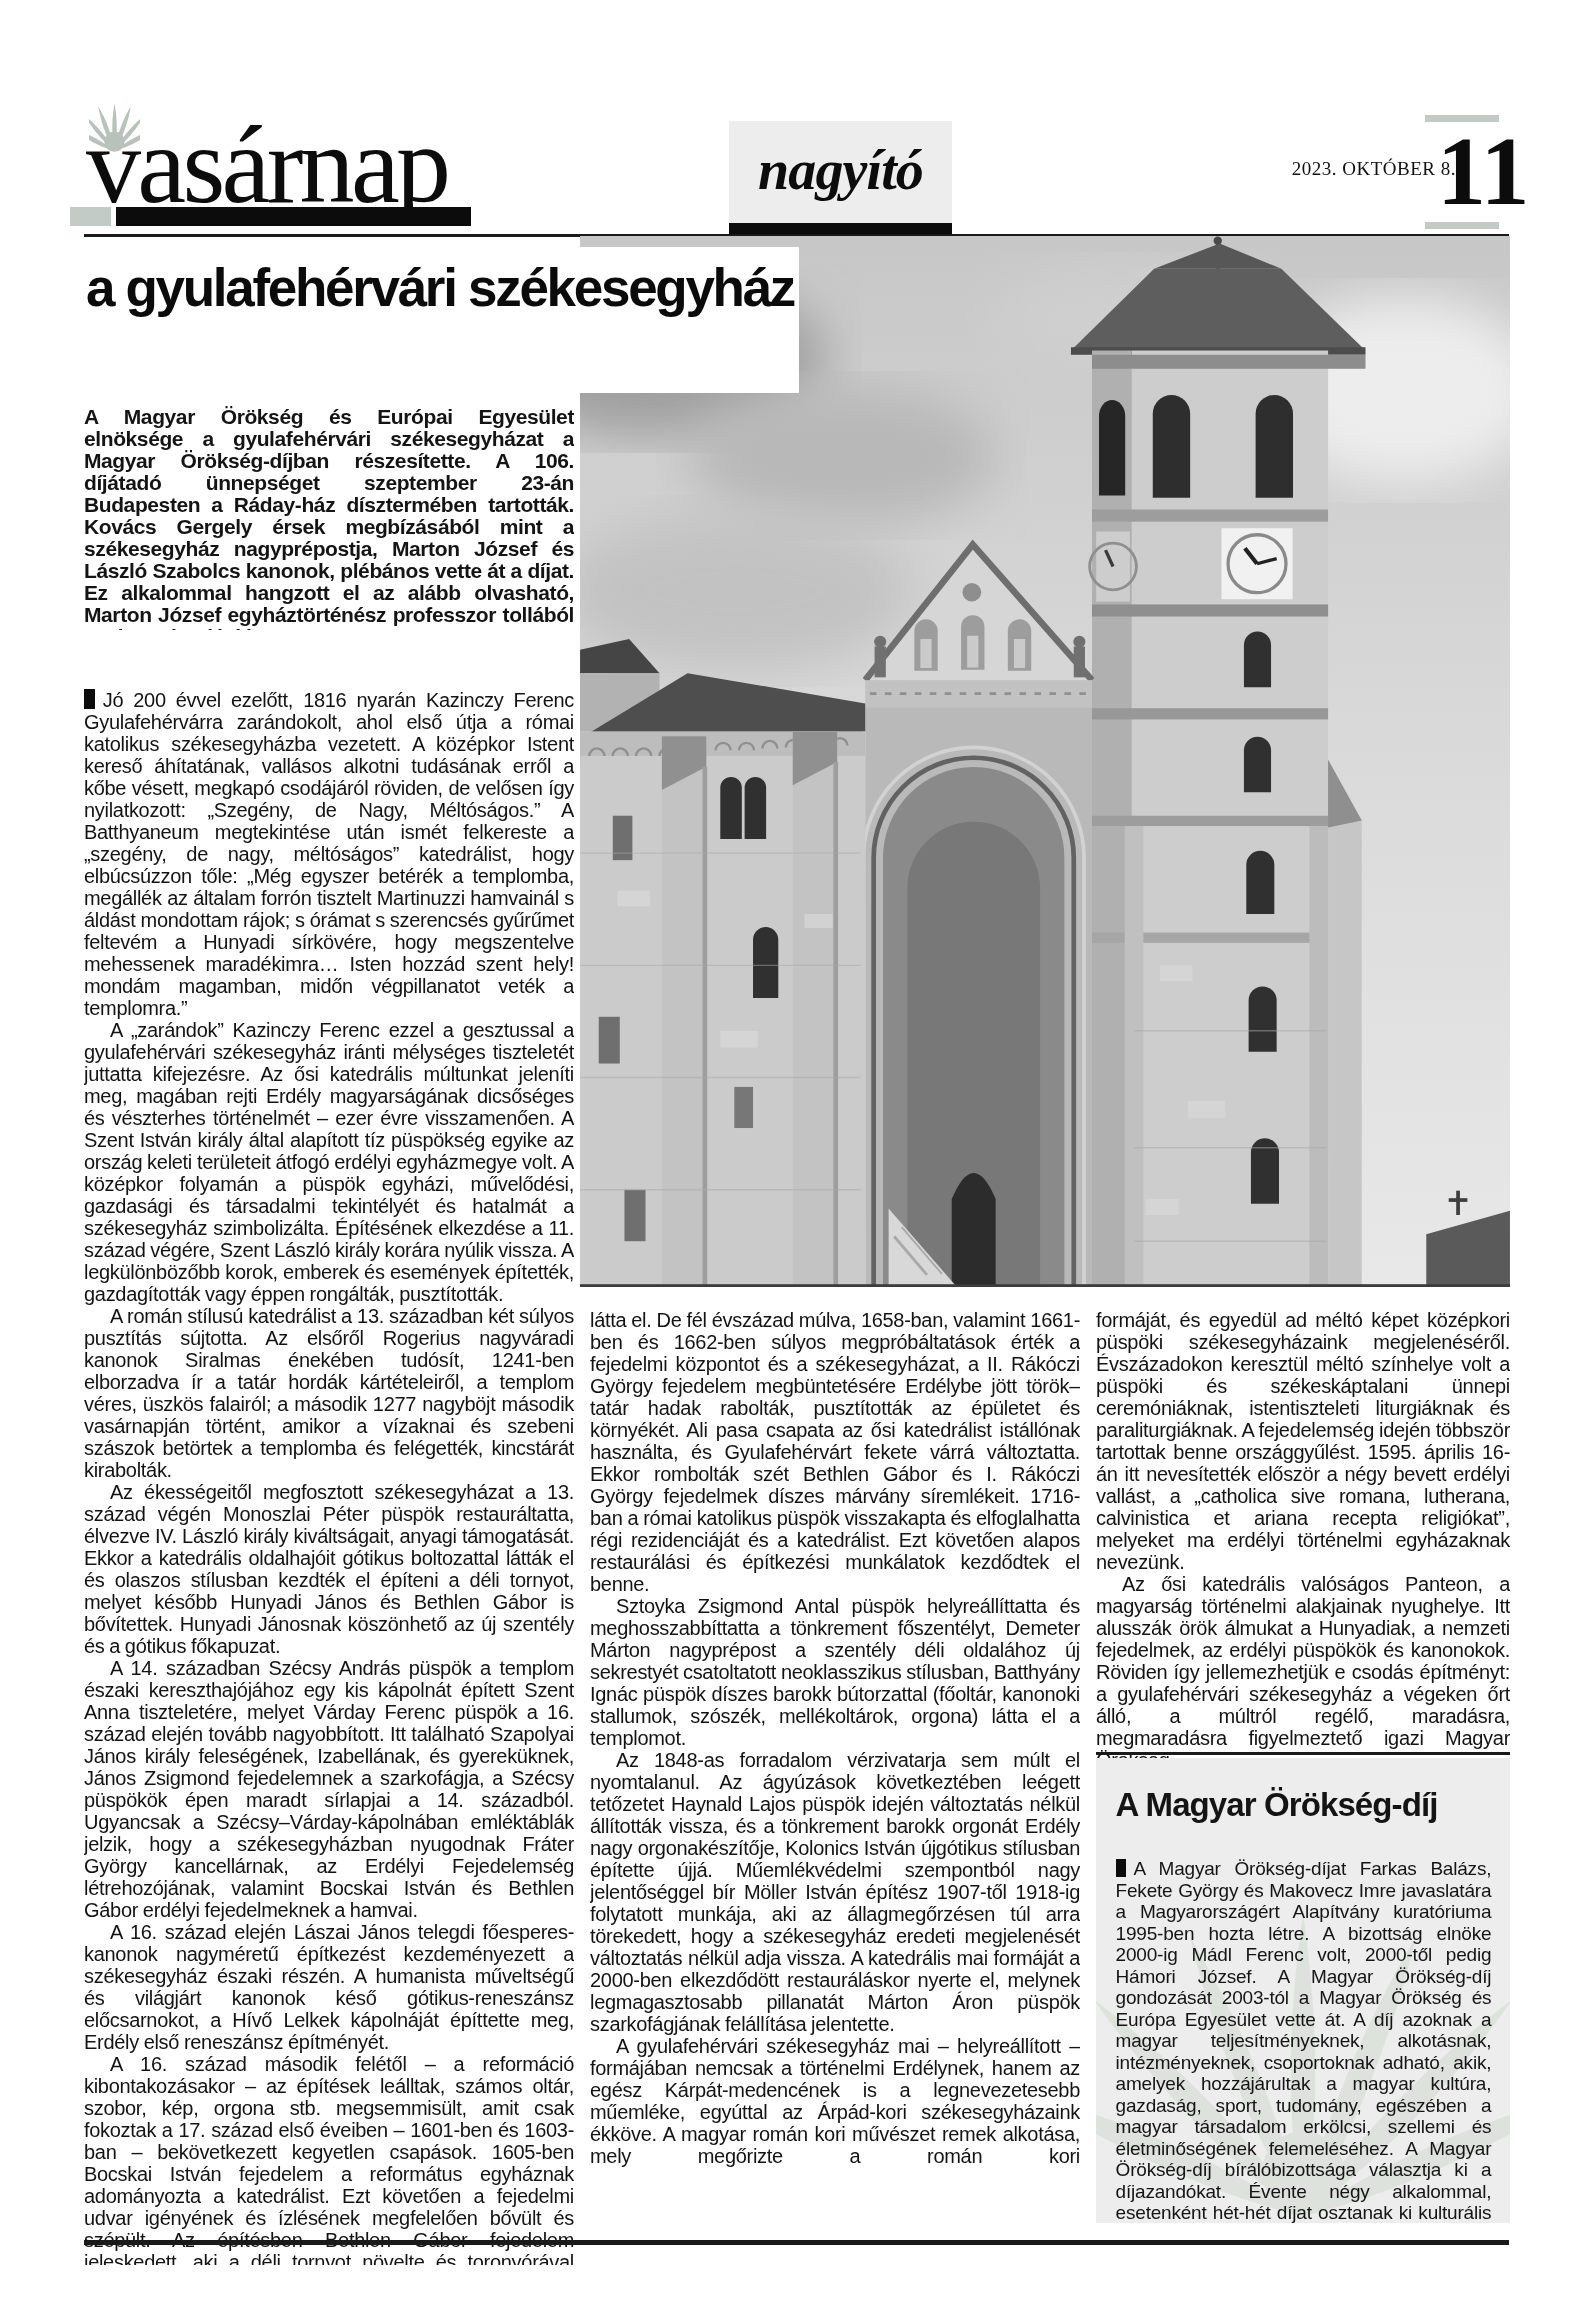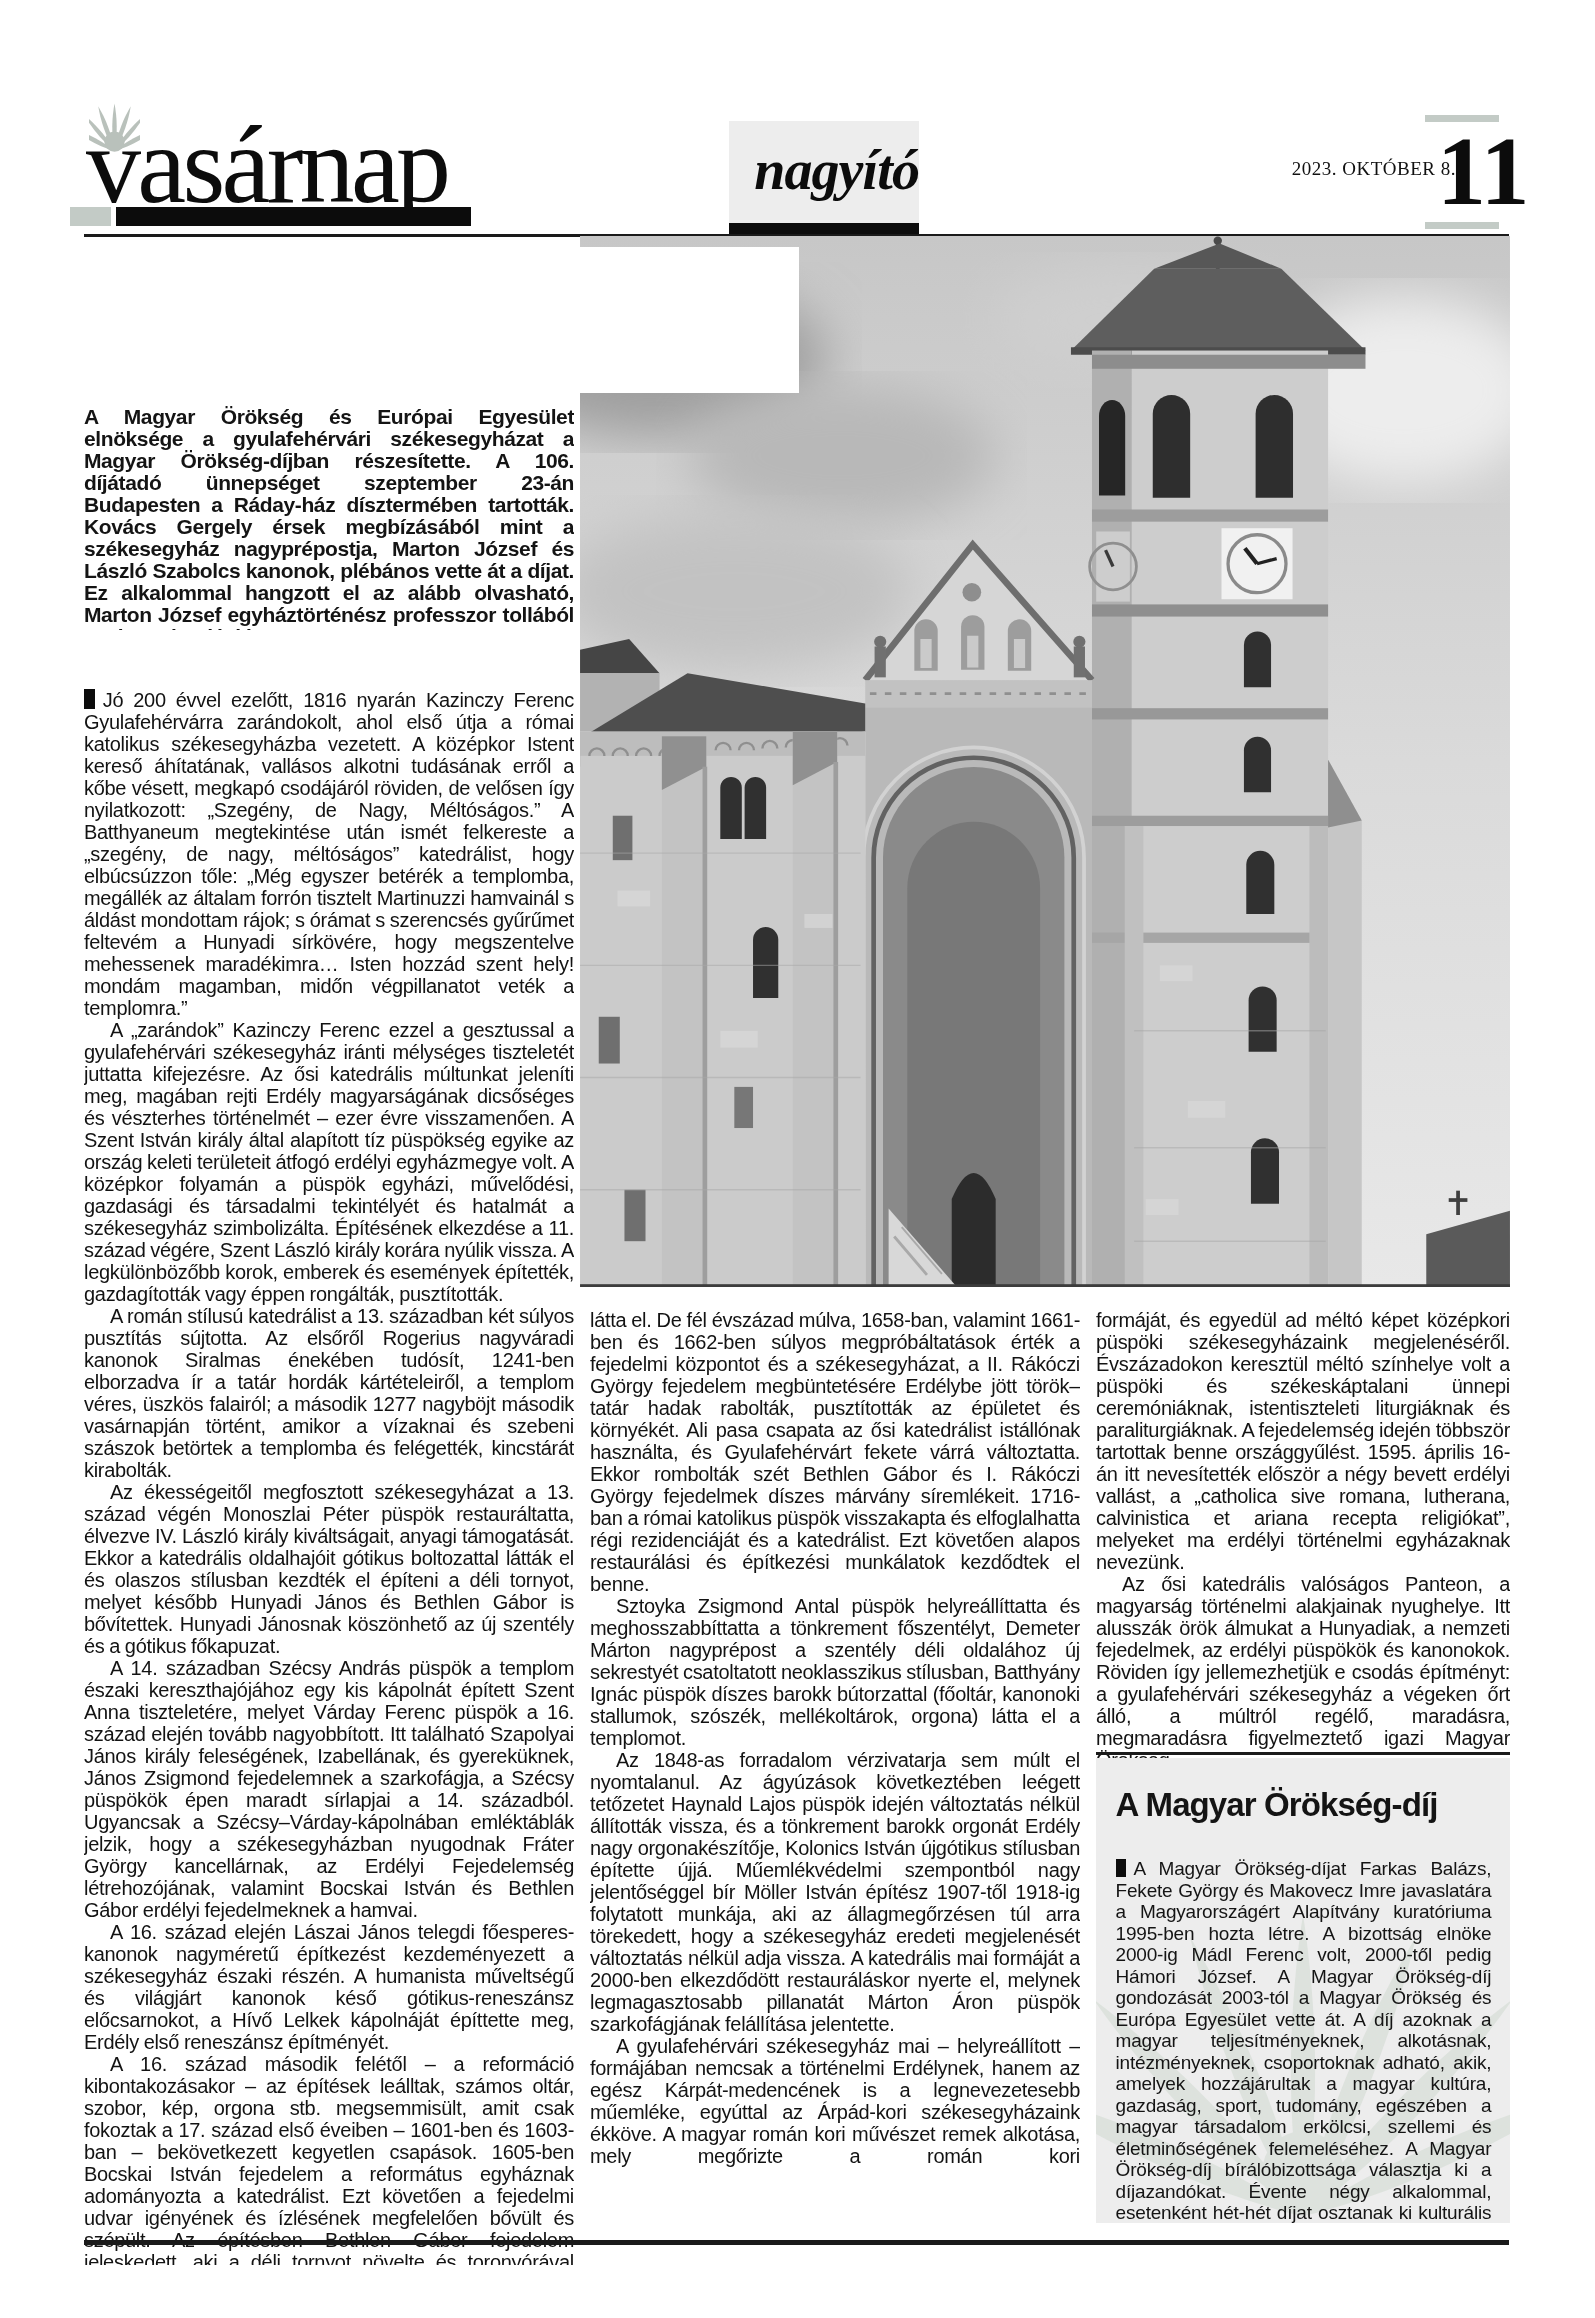--- a/index.html
+++ b/index.html
@@ -15,23 +15,23 @@
   .logo-text {
     left:86px; top:110px; width:467px;
     font-family:"Liberation Serif", serif; 
     font-size:110px; letter-spacing:-3.7px; color:#0c0c0c; line-height:1;
   }
   .logo-underline { left:116px; top:207px; width:355px; height:18.7px; background:#0c0c0c; }
   .logo-graybar   { left:70px; top:207px; width:41px;  height:18.7px; background:#c3cbc6; }
   .masthead-ornament { left:89px; top:93px; }
 
   .section-box {
-    left:729px; top:121px; width:190px; height:114px;
+    left:729px; top:121px; width:223px; height:114px;
     background:#ededed; border-bottom:12px solid #0c0c0c;
-    display:flex; align-items:center; justify-content:flex-end;
+    display:flex; align-items:center; justify-content:center;
   }
   .section-label {
     font-family:"Liberation Serif", serif; font-style:italic; font-weight:bold;
     font-size:56px; letter-spacing:-0.9px; color:#0c0c0c; padding-bottom:4.7px;
   }
   .date {
     right:139px; top:158px;
     font-family:"Liberation Serif", serif; font-size:19px; letter-spacing:0.5px; color:#111;
     white-space:nowrap;
     text-align:center;
@@ -277,20 +277,21 @@
 
     <rect x="1874" y="2042" width="8" height="52" fill="#3f3f3f"></rect>
     <rect x="1858" y="2058" width="40" height="8" fill="#3f3f3f"></rect>
     <polygon points="1810,2135 1989,2085 1989,2248 1810,2248" fill="#5a5a5a"></polygon>
 
     <rect x="0" y="2242" width="1989" height="6" fill="#3c3c3c"></rect>
   </svg>
 </div>
 
 <div class="abs headline-box">
+  <h1>a gyulafehérvári székesegyház</h1>
 </div>
 
 <div class="abs lead">A Magyar Örökség és Európai Egyesület elnöksége a gyulafehérvári székesegyházat a Magyar Örökség-díjban részesítette. A 106. díjátadó ünnepséget szeptember 23-án Budapesten a Ráday-ház dísztermében tartották. Kovács Gergely érsek megbízásából mint a székesegyház nagyprépostja, Marton József és László Szabolcs kanonok, plébános vette át a díjat. Ez alkalommal hangzott el az alább olvasható, Marton József egyháztörténész professzor tollából született laudáció.</div>
 
 <div class="abs col col1">
   <p>
     <span class="pmarker"></span><span>Jó 200 évvel ezelőtt, 1816 nyarán Kazinczy Ferenc Gyulafehérvárra zarándokolt, ahol első útja a római katolikus székesegyházba vezetett. A középkor Istent kereső áhítatának, vallásos alkotni tudásának erről a kőbe vésett, megkapó csodájáról röviden, de velősen így nyilatkozott: „Szegény, de Nagy, Méltóságos.” A Batthyaneum megtekintése után ismét felkereste a „szegény, de nagy, méltóságos” katedrálist, hogy elbúcsúzzon tőle: „Még egyszer betérék a templomba, megállék az általam forrón tisztelt Martinuzzi hamvainál s áldást mondottam rájok; s órámat s szerencsés gyűrűmet feltevém a Hunyadi sírkövére, hogy megszentelve mehessenek maradékimra… Isten hozzád szent hely! mondám magamban, midőn végpillanatot veték a templomra.”</span>
   </p>
   <p class="ind">A „zarándok” Kazinczy Ferenc ezzel a gesztussal a gyulafehérvári székesegyház iránti mélységes tiszteletét juttatta kifejezésre. Az ősi katedrális múltunkat jeleníti meg, magában rejti Erdély magyarságának dicsőséges és vészterhes történelmét – ezer évre visszamenően. A Szent István király által alapított tíz püspökség egyike az ország keleti területeit átfogó erdélyi egyházmegye volt. A középkor folyamán a püspök egyházi, művelődési, gazdasági és társadalmi tekintélyét és hatalmát a székesegyház szimbolizálta. Építésének elkezdése a 11. század végére, Szent László király korára nyúlik vissza. A legkülönbözőbb korok, emberek és események építették, gazdagították vagy éppen rongálták, pusztították.</p>
   <p class="ind">A román stílusú katedrálist a 13. században két súlyos pusztítás sújtotta. Az elsőről Rogerius nagyváradi kanonok Siralmas énekében tudósít, 1241-ben elborzadva ír a tatár hordák kártételeiről, a templom véres, üszkös falairól; a második 1277 nagyböjt második vasárnapján történt, amikor a vízaknai és szebeni szászok betörtek a templomba és felégették, kincstárát kirabolták.</p>

